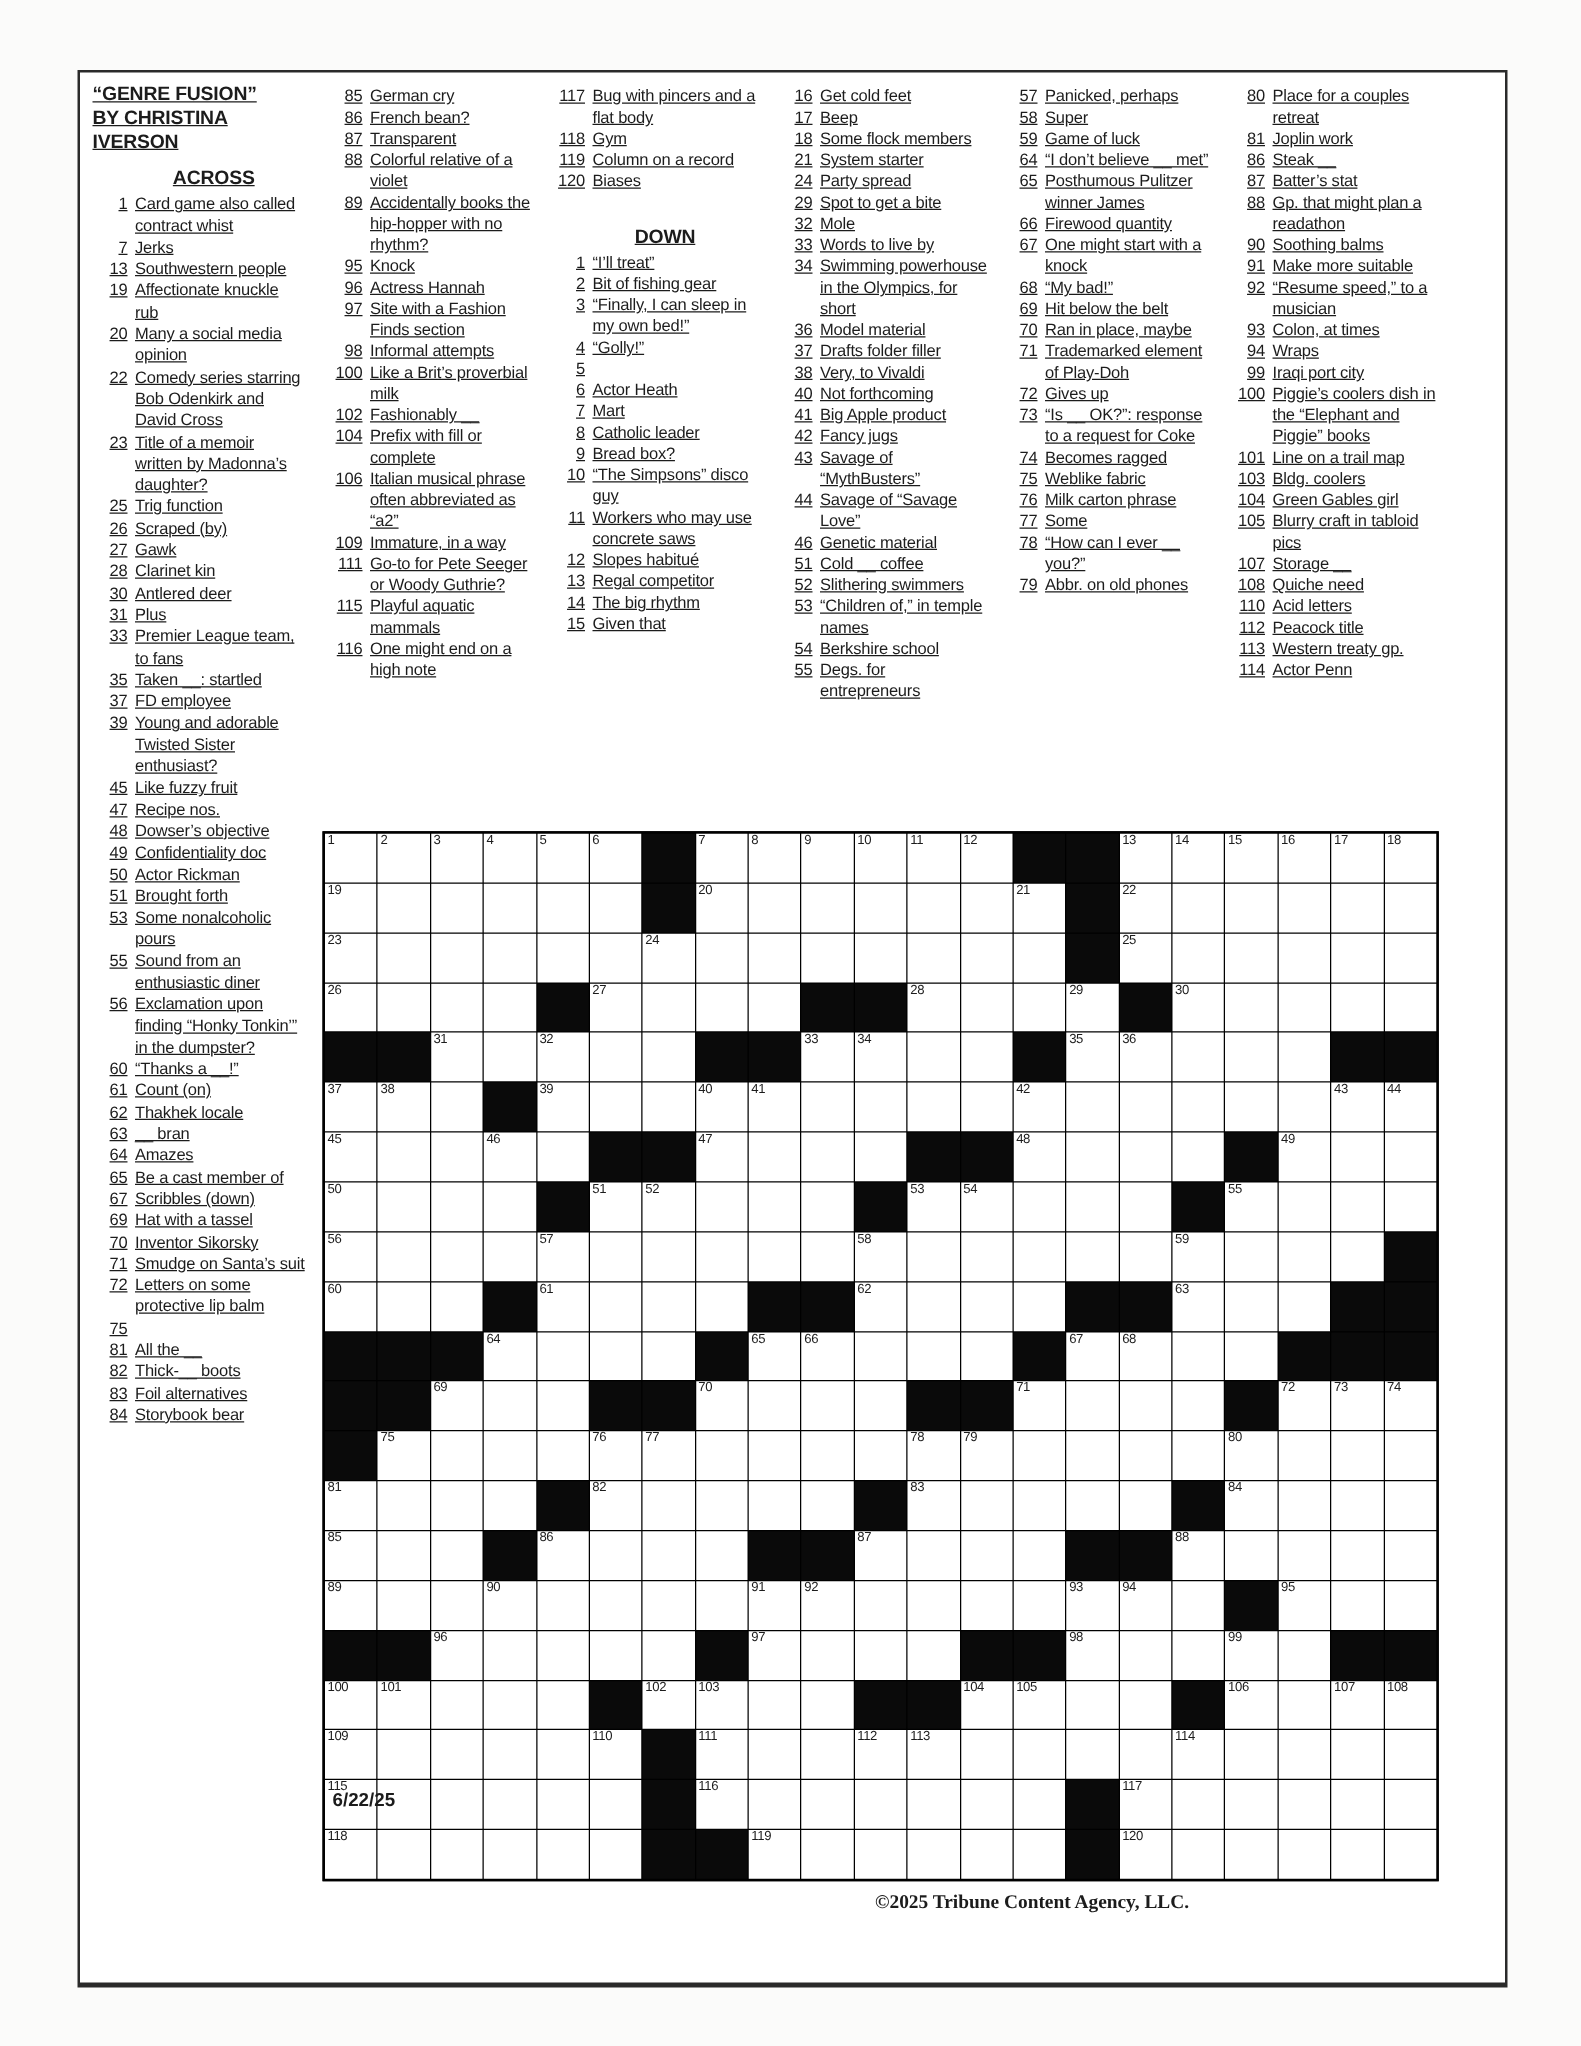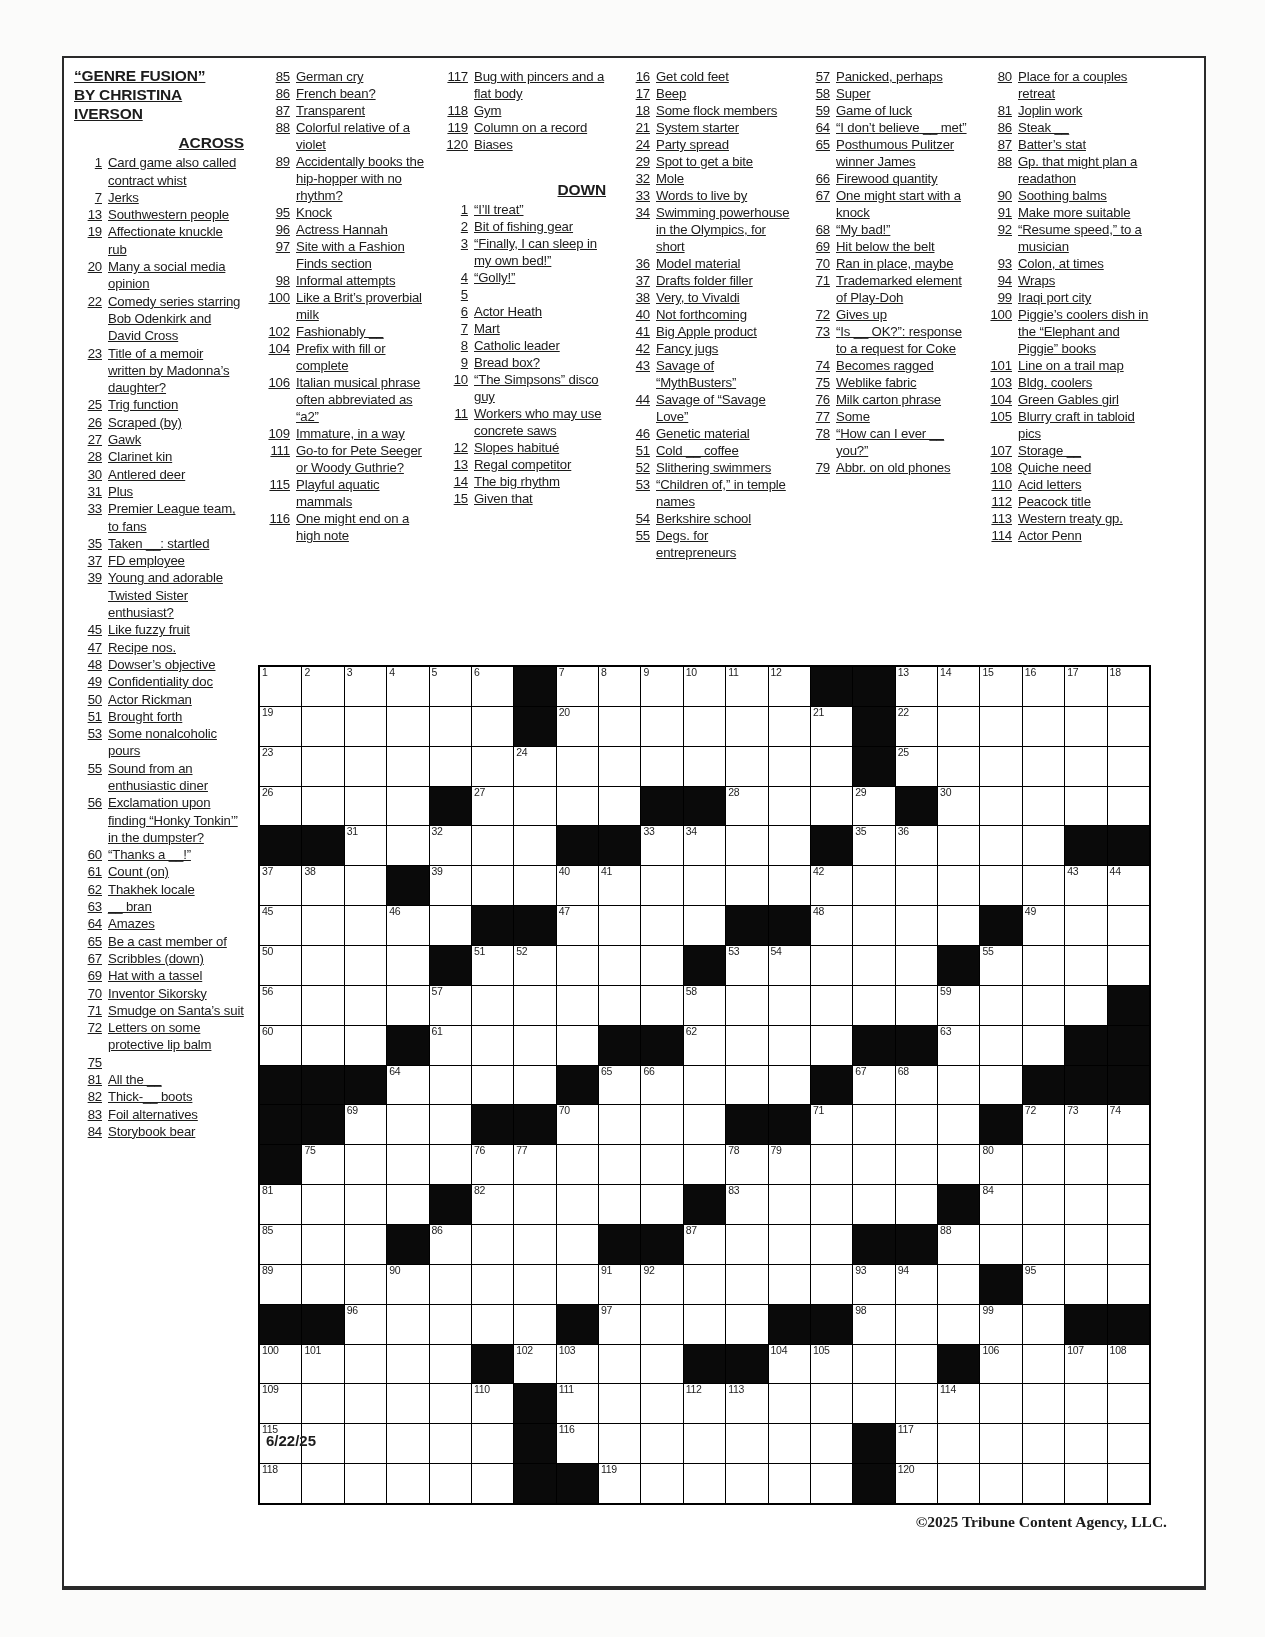--- a/index.html
+++ b/index.html
@@ -13,32 +13,32 @@
   .c3{left:428px;top:68px;width:178px;}
   .c4{left:614px;top:68px;width:177px;}
   .c5{left:794px;top:68px;width:176px;}
   .c6{left:974px;top:68px;width:181px;}
   .clue{display:flex;}
   .cn{flex:0 0 34px;text-align:right;padding-right:6px;}
   .c2 .cn{flex-basis:36px;}.c3 .cn{flex-basis:40px;}.c4 .cn{flex-basis:36px;}
   .c5 .cn{flex-basis:36px;}.c6 .cn{flex-basis:38px;}
   .ct{flex:1;}
   .title{font-weight:700;font-size:15.5px;line-height:19px;margin:0 0 11px 6px;}
-  .sec-header{font-weight:700;font-size:15.5px;text-align:right;
+  .sec-header{font-weight:700;font-size:15.5px;text-align:center;
               padding-left:30px;margin:5px 0 3px;}
   .c3 .sec-header{margin-top:28px;}
   .grid{position:absolute;left:258px;top:665px;width:889px;height:836px;
         border:2px solid #000;background:#000;display:grid;
         grid-template-columns:repeat(21,1fr);grid-template-rows:repeat(21,1fr);gap:1px;}
   .cell{background:#fff;position:relative;}
   .cell.b{background:#0a0a0a;}
   .num{position:absolute;top:0;left:2px;font-size:10.5px;line-height:11.5px;
        letter-spacing:-0.3px;}
   .footer-date{position:absolute;left:266px;top:1432px;font-weight:700;font-size:15px;}
-  .footer-copy{position:absolute;left:700px;top:1513px;width:467px;text-align:right;
+  .footer-copy{position:absolute;left:700px;top:1513px;width:467px;
                font-family:"Liberation Serif",serif;font-weight:700;font-size:15.5px;}
 </style>
 </head>
 <body>
 
 <div class="frame"></div>
 
 <div class="col c1" id="col0">
   <div class="title">
     <div>“GENRE FUSION”</div>

